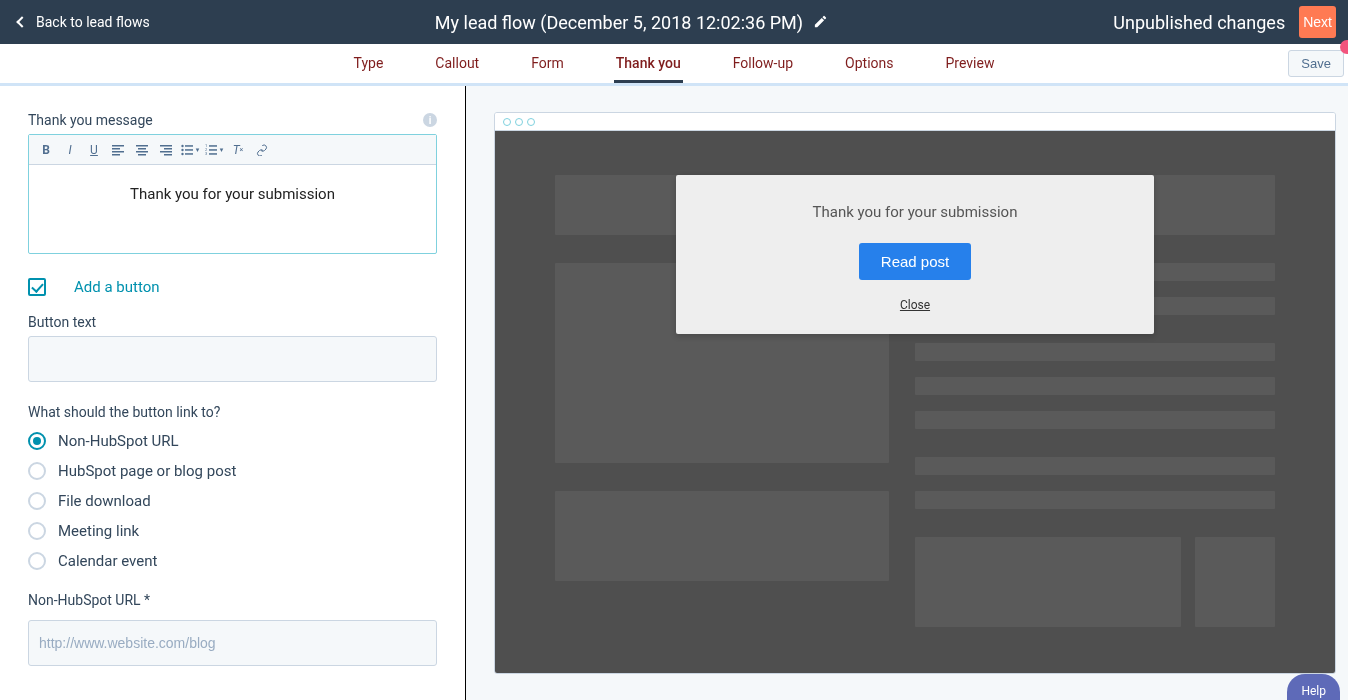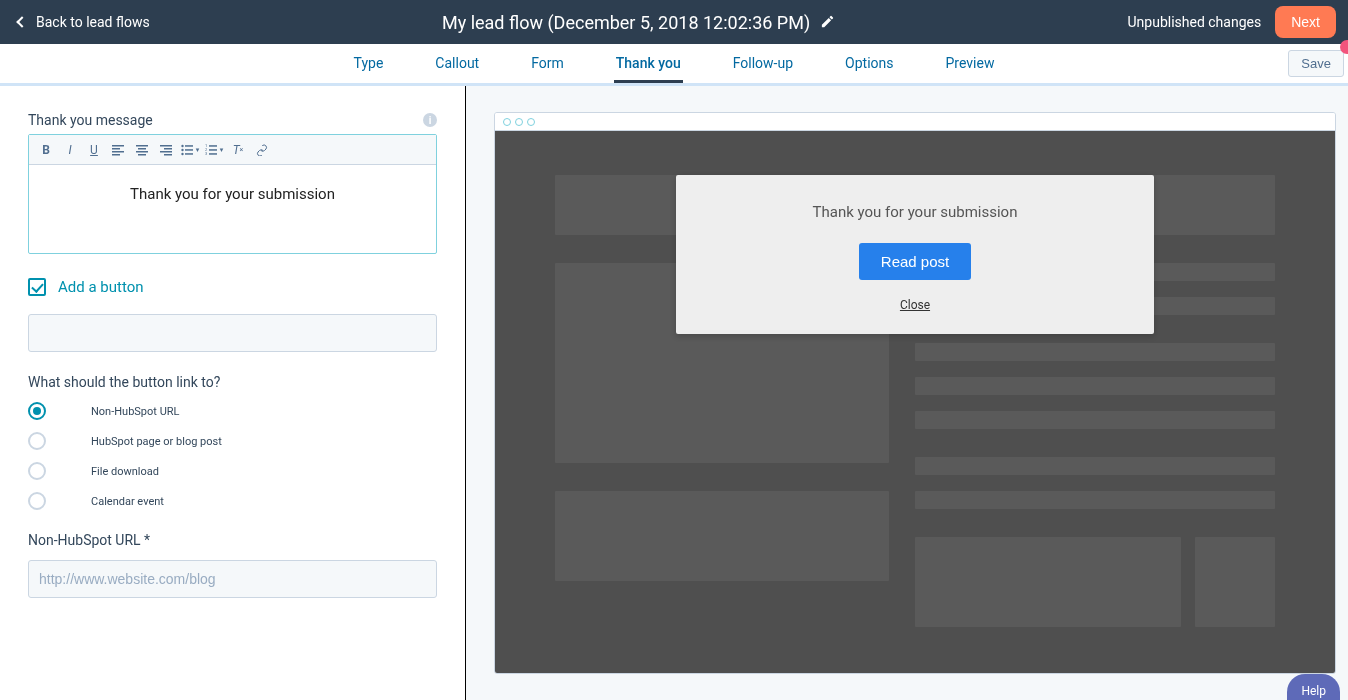--- a/index.html
+++ b/index.html
@@ -5,63 +5,63 @@
   * { box-sizing: border-box; margin: 0; padding: 0; }
   body { font-family: -apple-system, BlinkMacSystemFont, "Segoe UI", Roboto, Helvetica, Arial, sans-serif; font-size: 14px; color: #33475b; background:#fff; }
   
   
   .topbar { background:#2d3e50; color:#fff; height:44px; display:flex; justify-content:space-between; padding:0 12px 0 18px;}
   .topbar-left { display:flex; align-items:center; gap:6px; cursor:pointer; font-size:14px;}
   .chevron-left { width:8px; height:8px; border-left:2px solid #fff; border-bottom:2px solid #fff; transform: rotate(45deg); margin-right:4px;}
   .topbar-center { display:flex; align-items:center; gap:10px; font-size:18px; font-weight:400;}
   .edit-icon svg { fill:#fff; }
   .topbar-right { display:flex; align-items:center; gap:14px;}
-  .unpub { font-size:14px;}
-  .next-btn { background:#ff7a53; color:#fff; border:none; border-radius:8px; padding:8px 16px; font-size:14px; cursor:pointer;}
+  .unpub { font-size:18px;}
+  .next-btn { background:#ff7a53; color:#fff; border:none; border-radius:3px; padding:8px 4px; font-size:14px; cursor:pointer;}
   
   
   .tabsrow { background:#fff; height:40px; display:flex; align-items:center; justify-content:center; position:relative; border-bottom:1px solid #cbd6e2;}
   .tabsrow::after{ content:""; position:absolute; left:0; right:0; bottom:-3px; height:3px; background:#d0e4f7;}
   .tabs { display:flex; gap:48px;}
-  .tab { color:#0369a1; font-size:14px; cursor:pointer; padding:9px 2px; border-bottom:3px solid transparent; position:relative; top:1px;}
+  .tab { color:#7f1d1d; font-size:14px; cursor:pointer; padding:9px 2px; border-bottom:3px solid transparent; position:relative; top:1px;}
   .tab.active { border-bottom:3px solid #2d3e50; font-weight:500;}
   .save-btn { position:absolute; right:4px; top:6px; background:#f5f8fa; border:1px solid #cbd6e2; color:#516f90; border-radius:3px; padding:5px 12px; font-size:13px; cursor:pointer;}
   .save-wrap { position:absolute; right:0; top:0; bottom:0; display:flex; align-items:center;}
   .save-badge { position:absolute; right:-6px; top:-4px; width:14px; height:14px; background:#f2547d; border-radius:50%;}
   
   
   .main { display:flex; height:calc(700px - 44px - 40px); background:#f5f8fa;}
   .leftpanel { width:466px; background:#fff; padding:28px 28px 20px 28px; overflow-y:auto; border-right:1px solid #000000;}
   .rightpanel { flex:1; padding:28px 12px 0 28px;}
   
   
   .field-label { font-size:14px; color:#33475b; margin-bottom:6px; display:flex; justify-content:space-between; align-items:center;}
   .info-icon { width:14px; height:14px; border-radius:50%; background:#cbd6e2; color:#fff; display:inline-flex; align-items:center; justify-content:center; font-size:10px; font-weight:bold;}
   
   .editor-box { border:1px solid #7fd1de; border-radius:2px;}
   .toolbar { height:30px; background:#f5f8fa; border-bottom:1px solid #cbd6e2; display:flex; align-items:center; gap:2px; padding:0 6px;}
   .tbtn { width:22px; height:22px; display:flex; align-items:center; justify-content:center; color:#516f90; cursor:pointer; font-size:12px; border-radius:2px;}
   .tbtn svg { fill:#516f90; }
   .editor-content { min-height:88px; padding:20px 10px; text-align:center; font-size:15px; color:#222;}
   
-  .checkbox-row { display:flex; align-items:center; gap:12px; margin:24px 0 18px 0;}
+  .checkbox-row { display:flex; align-items:center; gap:28px; margin:24px 0 18px 0;}
   .cbox { width:18px; height:18px; border:2px solid #0091ae; border-radius:2px; display:flex; align-items:center; justify-content:center; cursor:pointer;}
   .cbox.checked::after { content:""; width:9px; height:5px; border-left:2.5px solid #0091ae; border-bottom:2.5px solid #0091ae; transform: rotate(-48deg); position:relative; top:-1px;}
   .check-label { color:#0091ae; font-size:15px;}
   
-  .text-input { width:100%; height:38px; border:1px solid #cbd6e2; border-radius:3px; background:#f5f8fa; padding:0 10px; font-size:14px; color:#33475b;}
+  .text-input { width:100%; height:46px; border:1px solid #cbd6e2; border-radius:3px; background:#f5f8fa; padding:0 10px; font-size:14px; color:#33475b;}
   .text-input::placeholder { color:#99acc2;}
   
   .section-label { font-size:14px; color:#33475b; margin:22px 0 12px 0;}
   
   .radio-row { display:flex; align-items:center; gap:12px; margin:12px 0; cursor:pointer;}
   .radio { width:18px; height:18px; border:2px solid #cbd6e2; border-radius:50%; display:flex; align-items:center; justify-content:center;}
   .radio.selected { border-color:#0091ae;}
   .radio.selected::after { content:""; width:8px; height:8px; background:#0091ae; border-radius:50%;}
-  .radio-label { font-size:11px; color:#33475b;margin-left:33px;}
+  .radio-label { font-size:15px; color:#33475b;}
   
   
   .preview-window { background:#fff; border:1px solid #cbd6e2; border-radius:3px; min-height:560px; overflow:hidden;}
   .window-chrome { height:18px; background:#fff; border-bottom:1px solid #cbd6e2; display:flex; align-items:center; gap:4px; padding-left:8px;}
   .wdot { width:8px; height:8px; border:1px solid #7fd1de; border-radius:50%;}
   .preview-body { background:#4f4f4f; height:542px; position:relative; padding:44px 60px 0 60px;}
   .modal { position:absolute; top:44px; left:50%; transform:translateX(-50%); width:478px; background:#eeeeee; border-radius:2px; padding:28px 20px 22px 20px; text-align:center; box-shadow:0 2px 6px rgba(0,0,0,0.2);}
   .modal-msg { font-size:15px; color:#555; margin-bottom:22px;}
   .modal-btn { background:#2680eb; color:#fff; border:none; border-radius:3px; padding:10px 22px; font-size:15px; cursor:pointer; margin-bottom:16px;}
   .modal-close { font-size:12px; color:#333; text-decoration:underline; cursor:pointer;}
@@ -182,35 +182,42 @@
           </span>
       </div>
       <div class="editor-content">Thank you for your submission</div>
     </div>
 
     <div class="checkbox-row">
       <span class="cbox checked"></span>
       <span class="check-label">Add a button</span>
     </div>
 
+    <div class="field-label">
+      <span>Button text</span>
+    </div>
     <input class="text-input" type="text" value="" style="">
 
     <div class="section-label">What should the button link to?</div>
 
     <div class="radio-row">
       <span class="radio selected"></span>
       <span class="radio-label">Non-HubSpot URL</span>
     </div>
     <div class="radio-row">
       <span class="radio"></span>
       <span class="radio-label">HubSpot page or blog post</span>
     </div>
     <div class="radio-row">
       <span class="radio"></span>
       <span class="radio-label">File download</span>
+    </div>
+    <div class="radio-row">
+      <span class="radio"></span>
+      <span class="radio-label">Meeting link</span>
     </div>
     <div class="radio-row">
       <span class="radio"></span>
       <span class="radio-label">Calendar event</span>
     </div>
 
     <div class="section-label">Non-HubSpot URL *</div>
     <input class="text-input" type="text" placeholder="http://www.website.com/blog" style="">
   </div>
 

